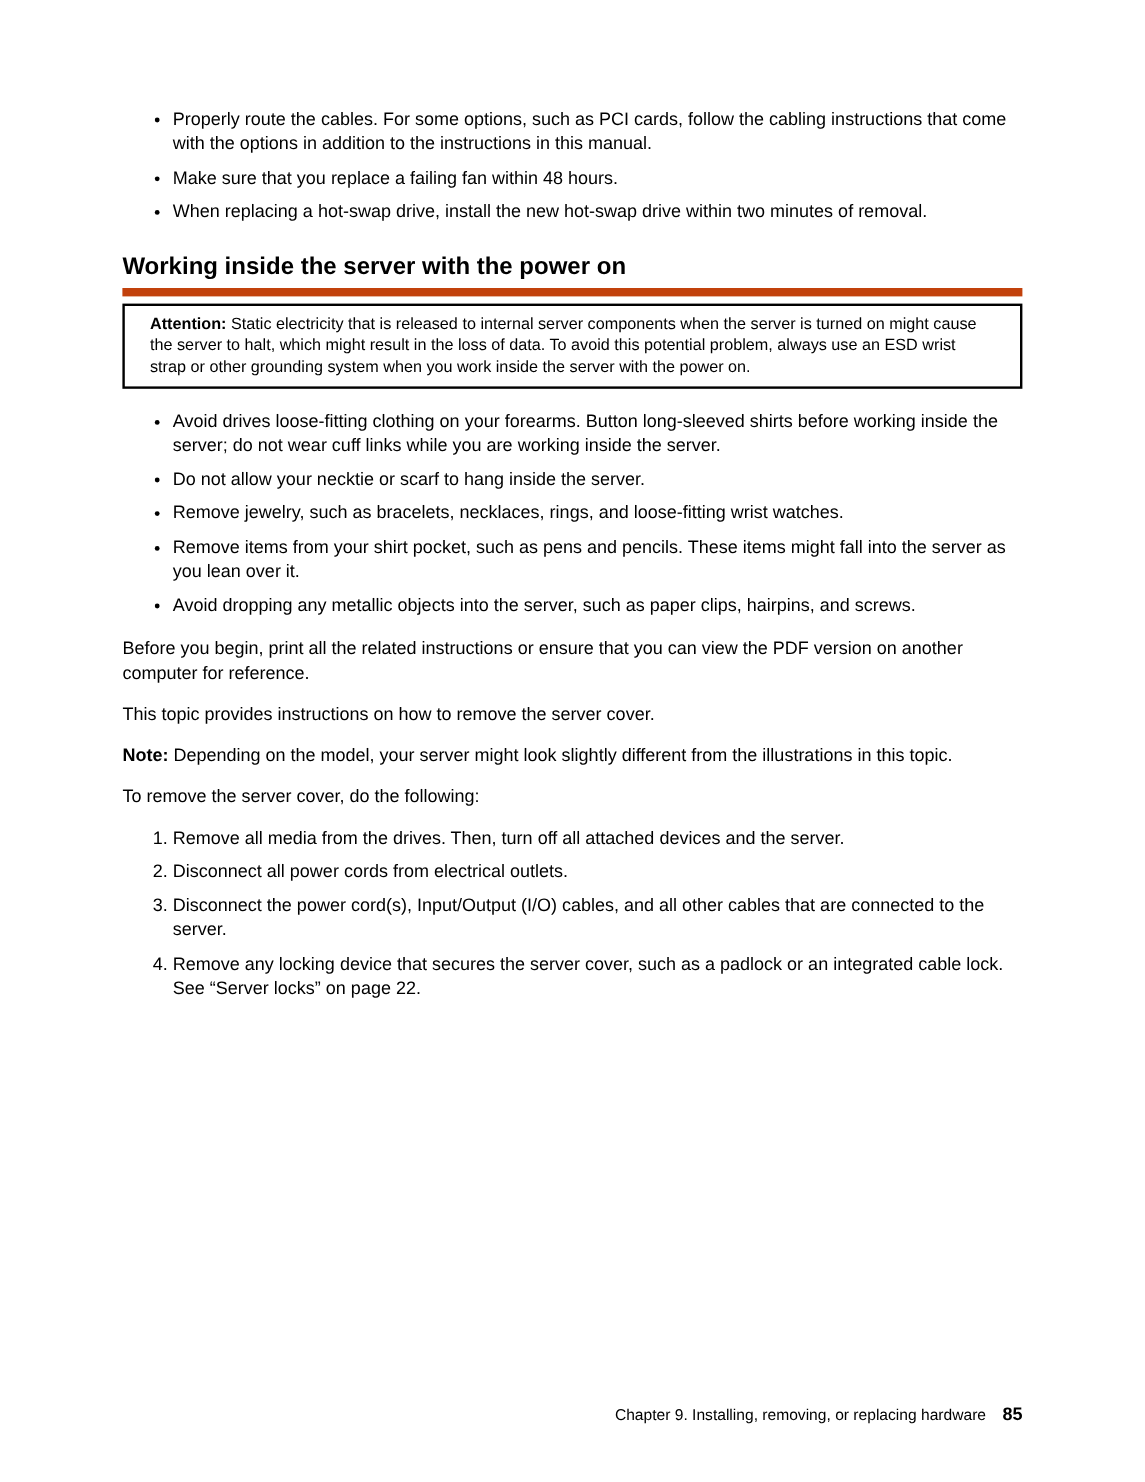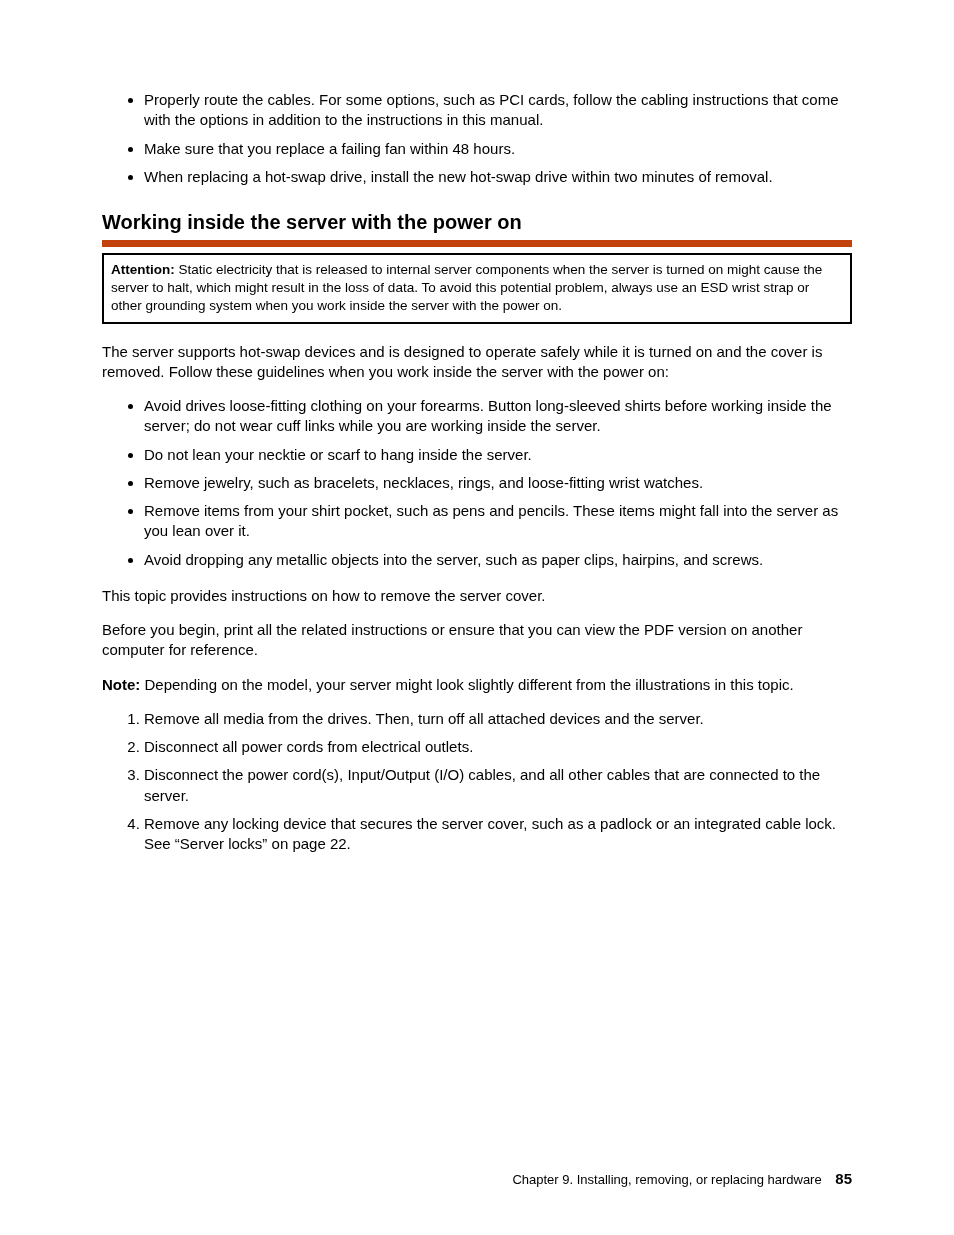--- a/index.html
+++ b/index.html
@@ -36,21 +36,21 @@
   }
   h2.section {
     font-size: 20px;
     font-weight: bold;
     margin: 22px 0 6px 0;
     padding: 0 0 4px 0;
     border-bottom: 7px solid #c2410c;
   }
   .attention-box {
     border: 2px solid #000;
-    padding: 6px 7px;
+    padding: 6px 21px;
     font-size: 13.5px;
     line-height: 1.35;
     margin: 6px 0 18px 0;
   }
   .attention-label {
     font-weight: bold;
   }
   p.body {
     margin: 0 0 14px 0;
   }
@@ -81,40 +81,40 @@
     <li>Make sure that you replace a failing fan within 48 hours.</li>
     <li>When replacing a hot-swap drive, install the new hot-swap drive within two minutes of removal.</li>
   </ul>
 
   <h2 class="section">Working inside the server with the power on</h2>
 
   <div class="attention-box">
     <span class="attention-label">Attention:</span><span> Static electricity that is released to internal server components when the server is turned on might cause the server to halt, which might result in the loss of data. To avoid this potential problem, always use an ESD wrist strap or other grounding system when you work inside the server with the power on.</span>
   </div>
 
-  <p class="body">The server supports hot-swap devices and is designed to operate safely while it is turned on and the cover is removed. Follow these guidelines when you work inside the server with the power on:</p>
 
   <ul class="bullets">
     <li>Avoid drives loose-fitting clothing on your forearms. Button long-sleeved shirts before working inside the server; do not wear cuff links while you are working inside the server.</li>
-    <li>Do not lean your necktie or scarf to hang inside the server.</li>
+    <li>Do not allow your necktie or scarf to hang inside the server.</li>
     <li>Remove jewelry, such as bracelets, necklaces, rings, and loose-fitting wrist watches.</li>
     <li>Remove items from your shirt pocket, such as pens and pencils. These items might fall into the server as you lean over it.</li>
     <li>Avoid dropping any metallic objects into the server, such as paper clips, hairpins, and screws.</li>
   </ul>
 
 
 
+  <p class="body">Before you begin, print all the related instructions or ensure that you can view the PDF version on another computer for reference.</p>
+
   <p class="body">This topic provides instructions on how to remove the server cover.</p>
-
-  <p class="body">Before you begin, print all the related instructions or ensure that you can view the PDF version on another computer for reference.</p>
 
   <p class="body">
     <span class="note-label">Note:</span><span> Depending on the model, your server might look slightly different from the illustrations in this topic.</span>
   </p>
 
+  <p class="body">To remove the server cover, do the following:</p>
 
   <ol class="steps">
     <li>Remove all media from the drives. Then, turn off all attached devices and the server.</li>
     <li>Disconnect all power cords from electrical outlets.</li>
     <li>Disconnect the power cord(s), Input/Output (I/O) cables, and all other cables that are connected to the server.</li>
     <li>Remove any locking device that secures the server cover, such as a padlock or an integrated cable lock. See “Server locks” on page 22.</li>
   </ol>
 
   <div class="footer">
     <span>Chapter 9. Installing, removing, or replacing hardware</span>

